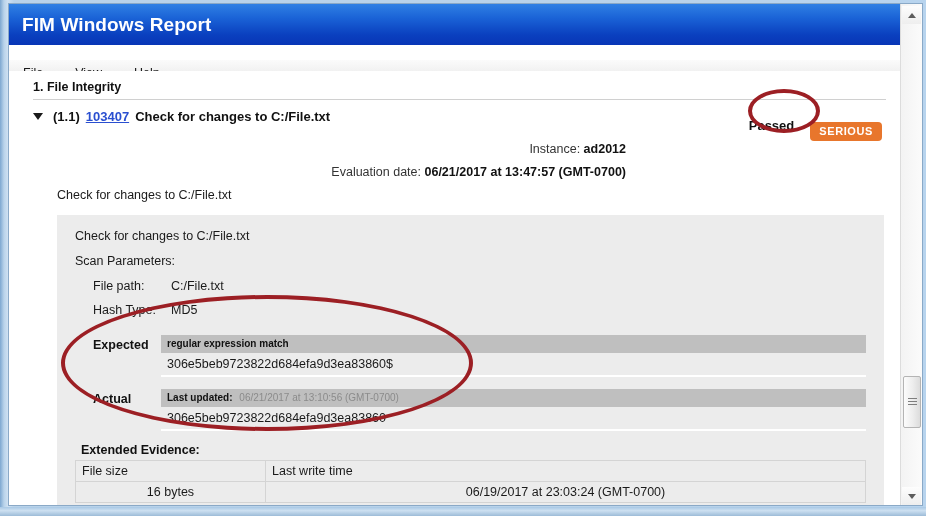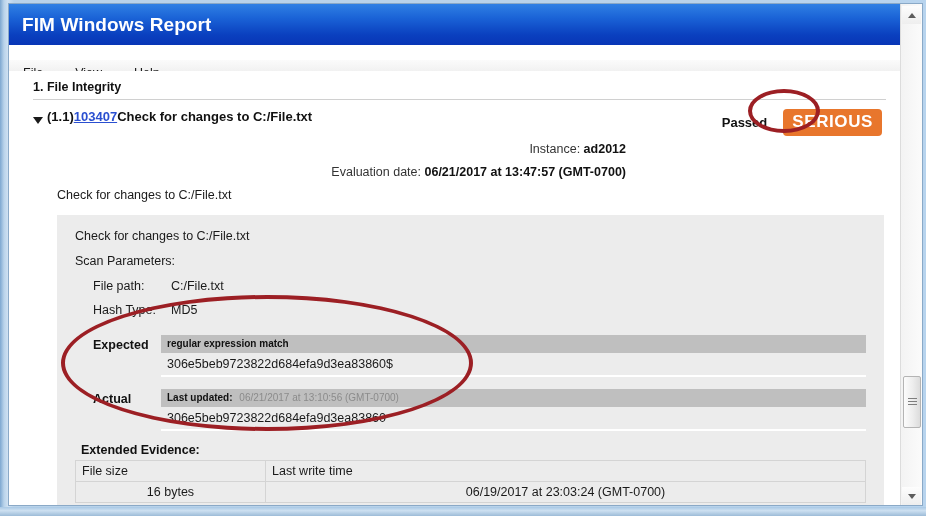--- a/index.html
+++ b/index.html
@@ -99,21 +99,22 @@
     border-bottom: 1px solid #d0d0d0;
   }
 
   .rule-row {
     position: relative;
     margin: 9px 16px 0 24px;
     min-height: 24px;
   }
   .rule-title-line {
     display: flex;
-    align-items: flex-end;
+    align-items: center;
+    gap: 6px;
     font-size: 13px;
     font-weight: bold;
     color: #111;
   }
   .triangle-toggle {
     width: 0; height: 0;
     border-left: 5.5px solid transparent;
     border-right: 5.5px solid transparent;
     border-top: 7px solid #1a1a1a;
     margin-right: 4px;
@@ -135,25 +136,26 @@
   }
   .status-pass {
     font-size: 13px;
     font-weight: bold;
     color: #111;
     padding: 1px 6px;
   }
   .badge-serious {
     background: #e8762c;
     color: #ffffff;
-    font-size: 17px;
+    font-size: 11px;
     font-weight: bold;
     letter-spacing: 0.6px;
     padding: 3px 9px 4px 9px;
     border-radius: 4px;
+    margin-top: 13px;
   }
 
   .meta-lines {
     margin: 9px 18px 0 0;
     text-align: right;
     padding-right: 258px;
   }
   .meta-line {
     font-size: 12.5px;
     color: #222;

